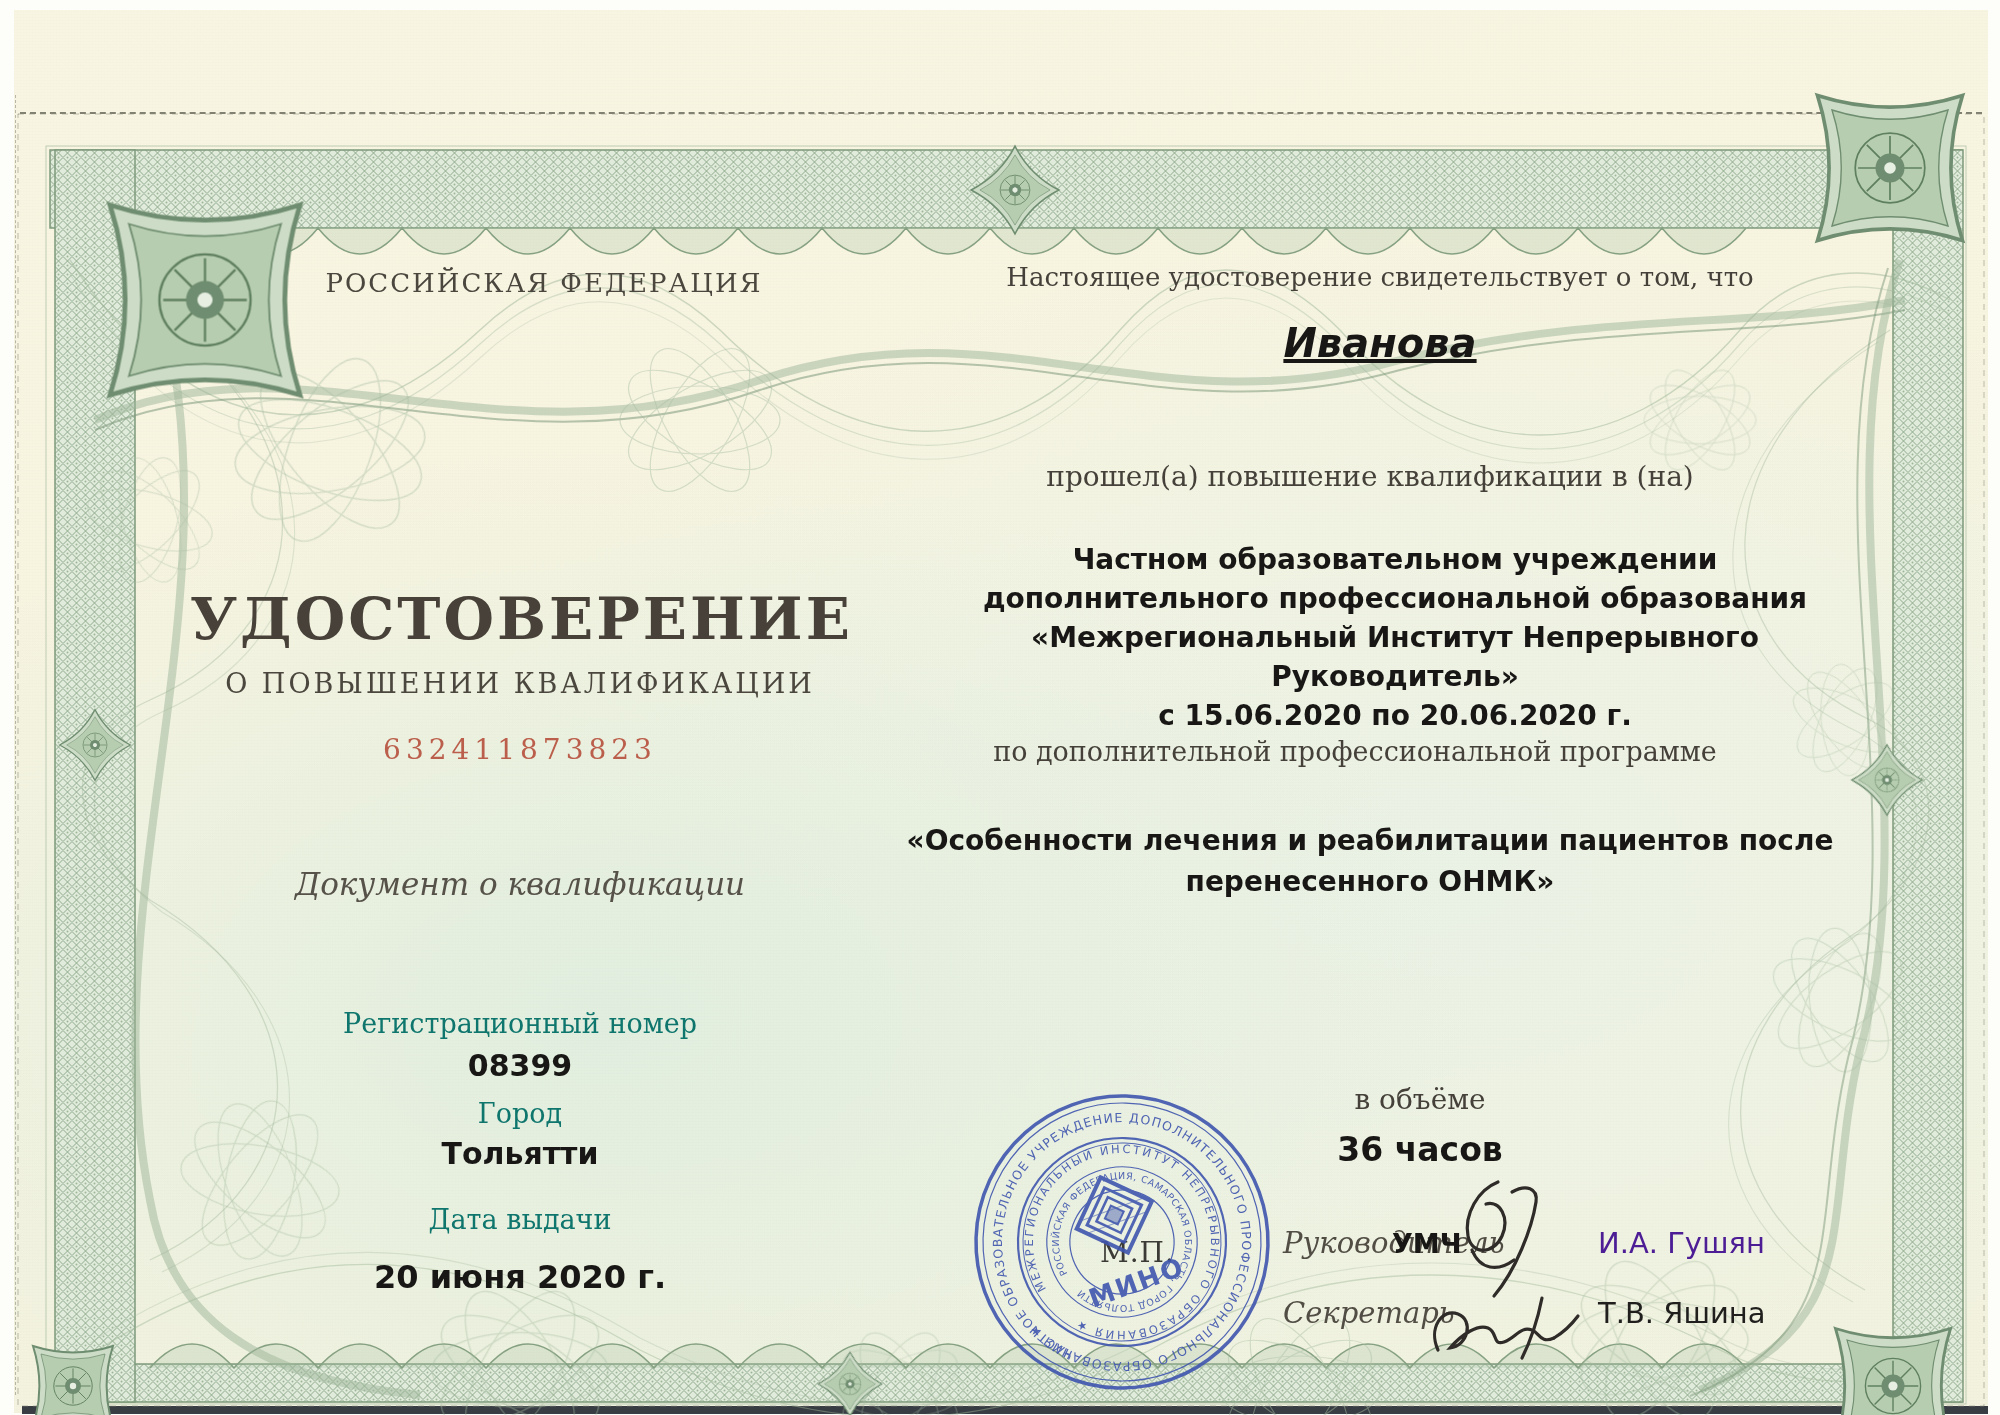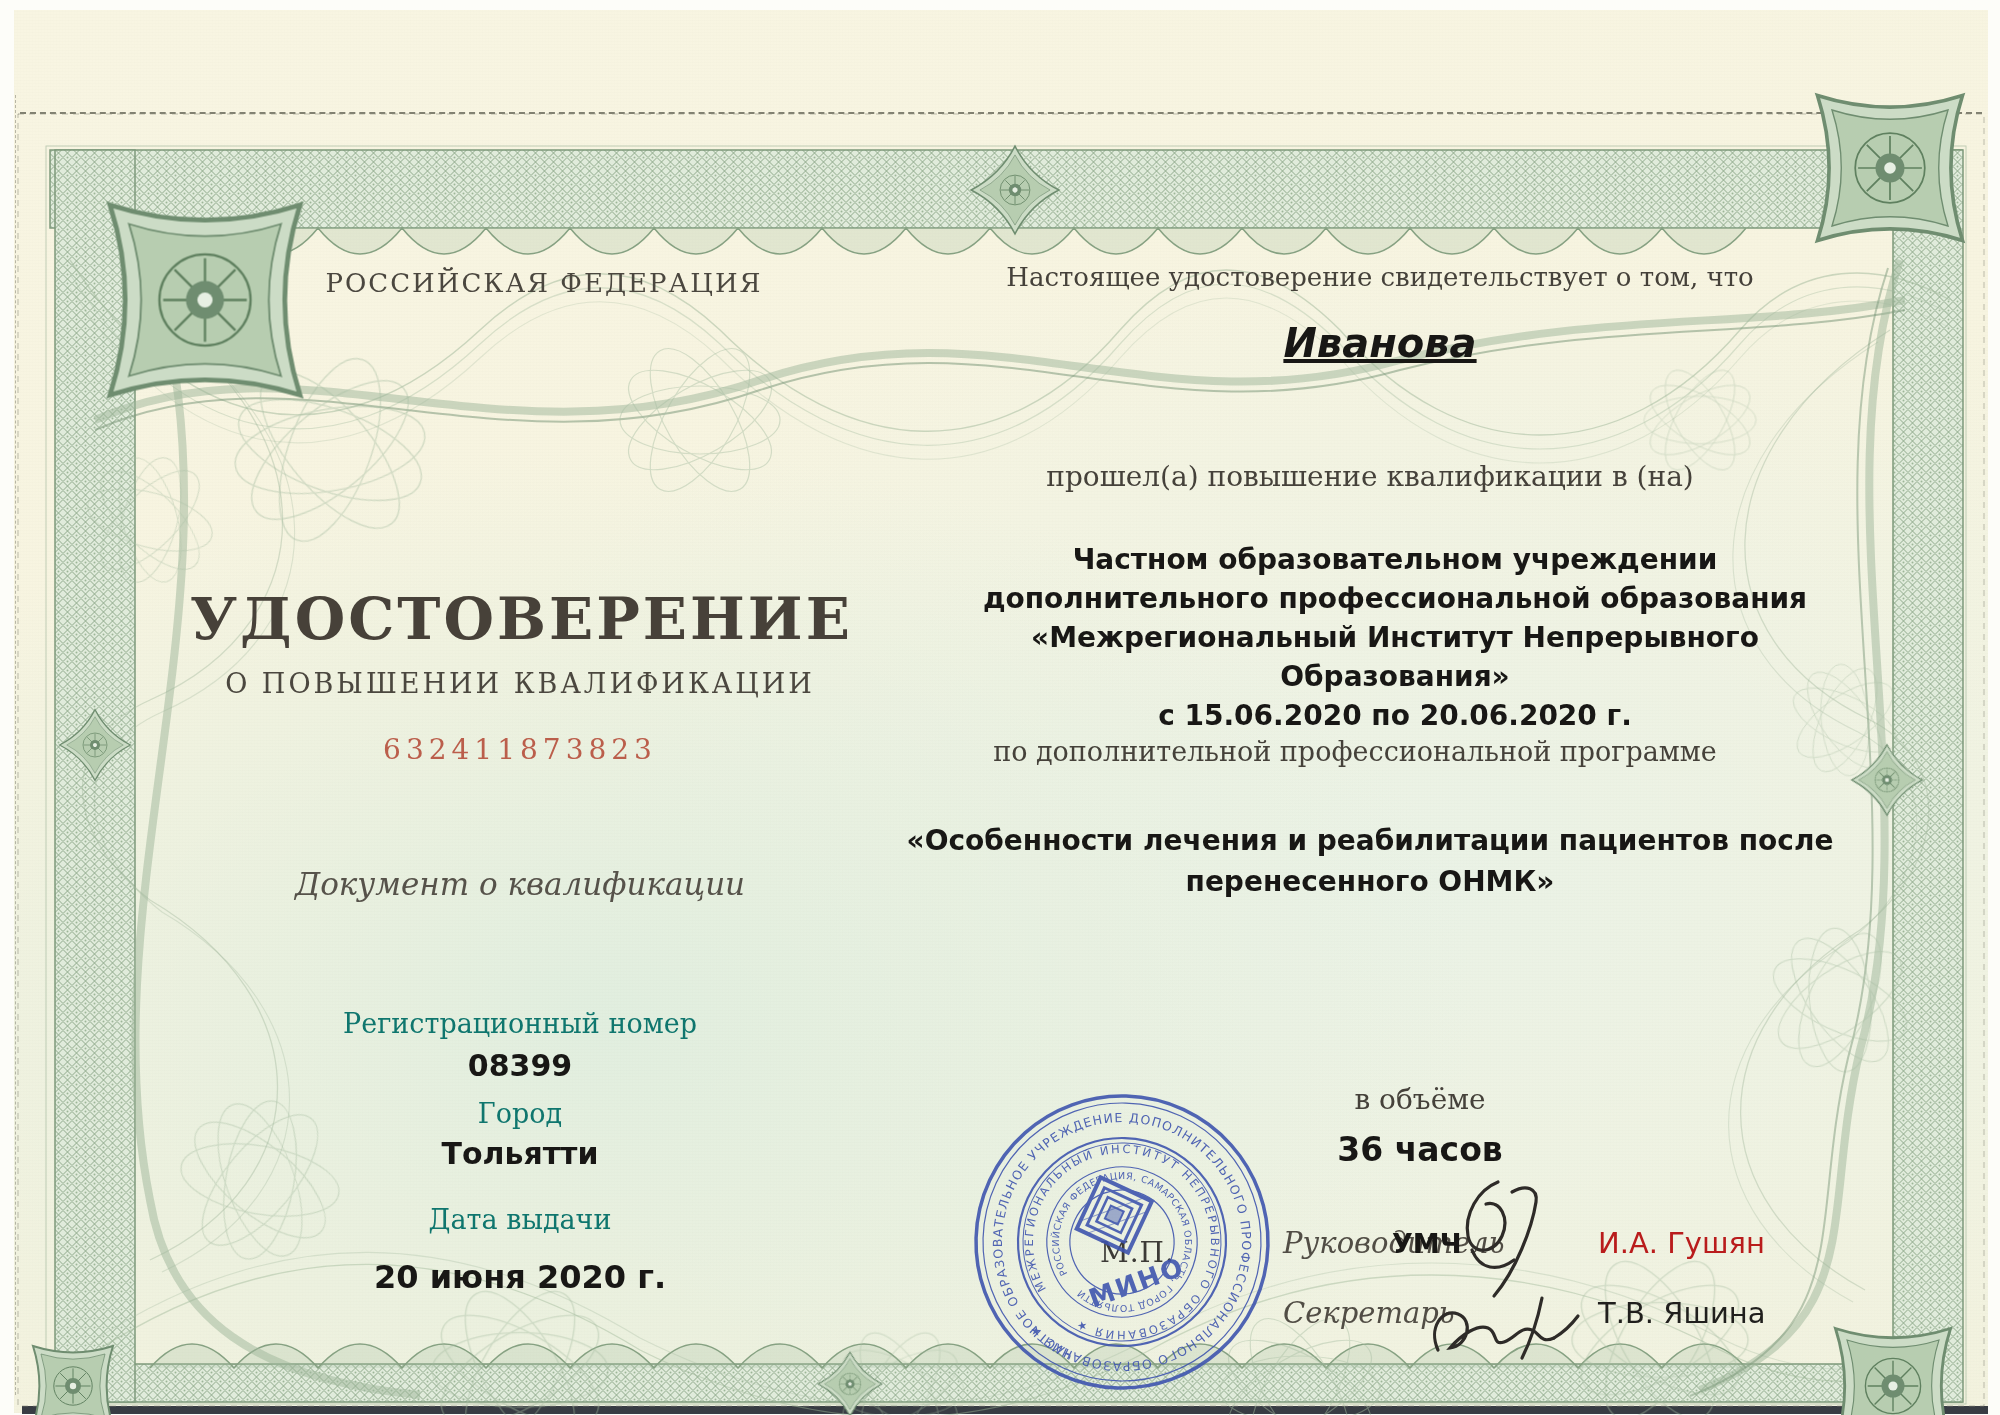--- a/index.html
+++ b/index.html
@@ -40,21 +40,21 @@
   .reglabel{left:220px;top:1008px;width:600px;font-size:27px;}
   .regval{left:220px;top:1048px;width:600px;font-size:30px;}
   .citylabel{left:220px;top:1098px;width:600px;font-size:27px;}
   .cityval{left:220px;top:1136px;width:600px;font-size:30px;}
   .datelabel{left:220px;top:1204px;width:600px;font-size:27px;}
   .dateval{left:220px;top:1258px;width:600px;font-size:32px;}
   .vollabel{left:1280px;top:1083px;width:280px;font-size:28px;color:#45413a;}
   .volval{left:1280px;top:1130px;width:280px;font-size:33px;}
   .role1{left:1283px;top:1226px;font-size:29px;color:#514d45;}
   .dept1{left:1392px;top:1228px;font-size:27px;}
-  .sname1{left:1598px;top:1226px;font-size:29px;color:#b91c1c;}
+  .sname1{left:1598px;top:1226px;font-size:29px;color:#4c1d95;}
   .role2{left:1283px;top:1296px;font-size:29px;color:#514d45;}
   .sname2{left:1598px;top:1296px;font-size:29px;color:#201f1d;}
   .mp{left:1100px;top:1236px;width:120px;font-size:28px;letter-spacing:1px;color:#3c3a36;}
   .z1{z-index:1}.z2{z-index:2}.z3{z-index:3}.z4{z-index:4}
 </style>
 </head>
 <body>
 
 <div class="page">
   <div class="paper"></div>
@@ -172,21 +172,21 @@
   <div class="abs ctr sans bold cityval z2">Тольятти</div>
   <div class="abs ctr serif datelabel z2">Дата выдачи</div>
   <div class="abs ctr sans bold dateval z2">20 июня 2020 г.</div>
 
   <div class="abs ctr serif attest z2">Настоящее удостоверение свидетельствует о том, что</div>
   <div class="abs ctr sans bold ital name1 z2">Иванова</div>
   <div class="abs ctr serif completed z2">прошел(а) повышение квалификации в (на)</div>
   <div class="abs ctr sans bold inst z2">
     <div>Частном образовательном учреждении</div>
     <div>дополнительного профессиональной образования</div>
-    <div>«Межрегиональный Институт Непрерывного Образования»</div>
+    <div>«Межрегиональный Институт Непрерывного Руководитель»</div>
     <div>с 15.06.2020 по 20.06.2020 г.</div>
   </div>
   <div class="abs ctr serif prog-intro z2">по дополнительной профессиональной программе</div>
   <div class="abs ctr sans bold prog z2">
     <div>«Особенности лечения и реабилитации пациентов после</div>
     <div>перенесенного ОНМК»</div>
   </div>
   <div class="abs ctr serif vollabel z2">в объёме</div>
   <div class="abs ctr sans bold volval z2">36 часов</div>
 

